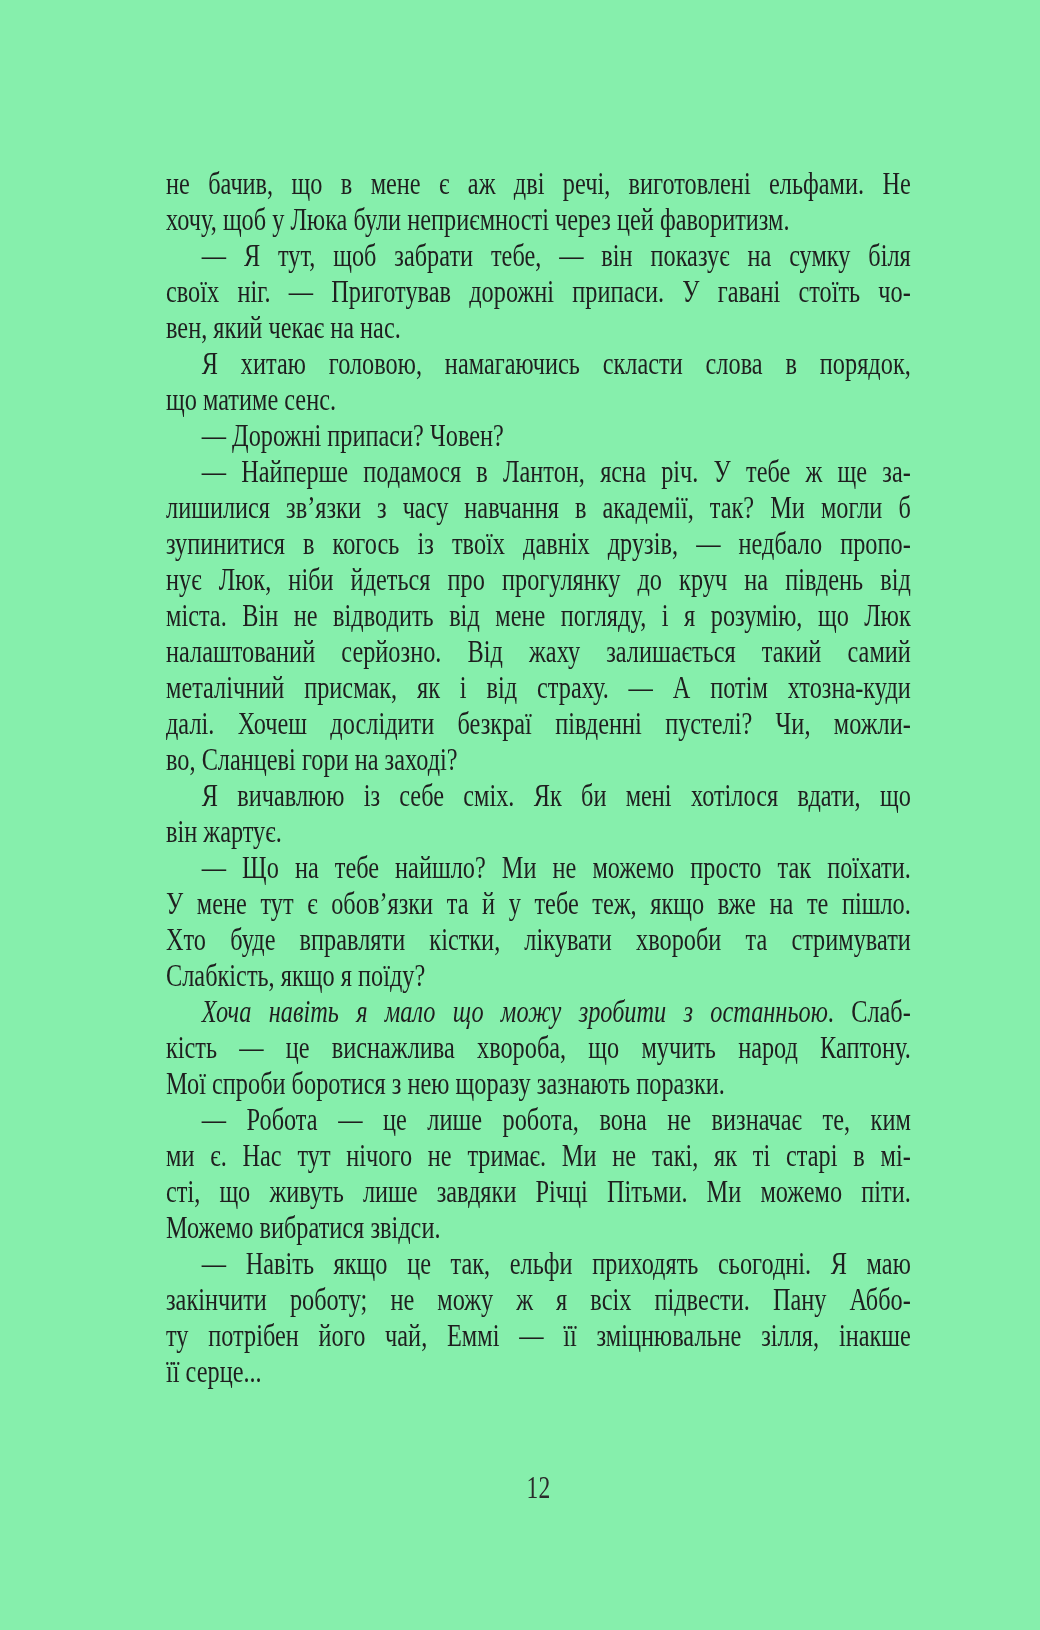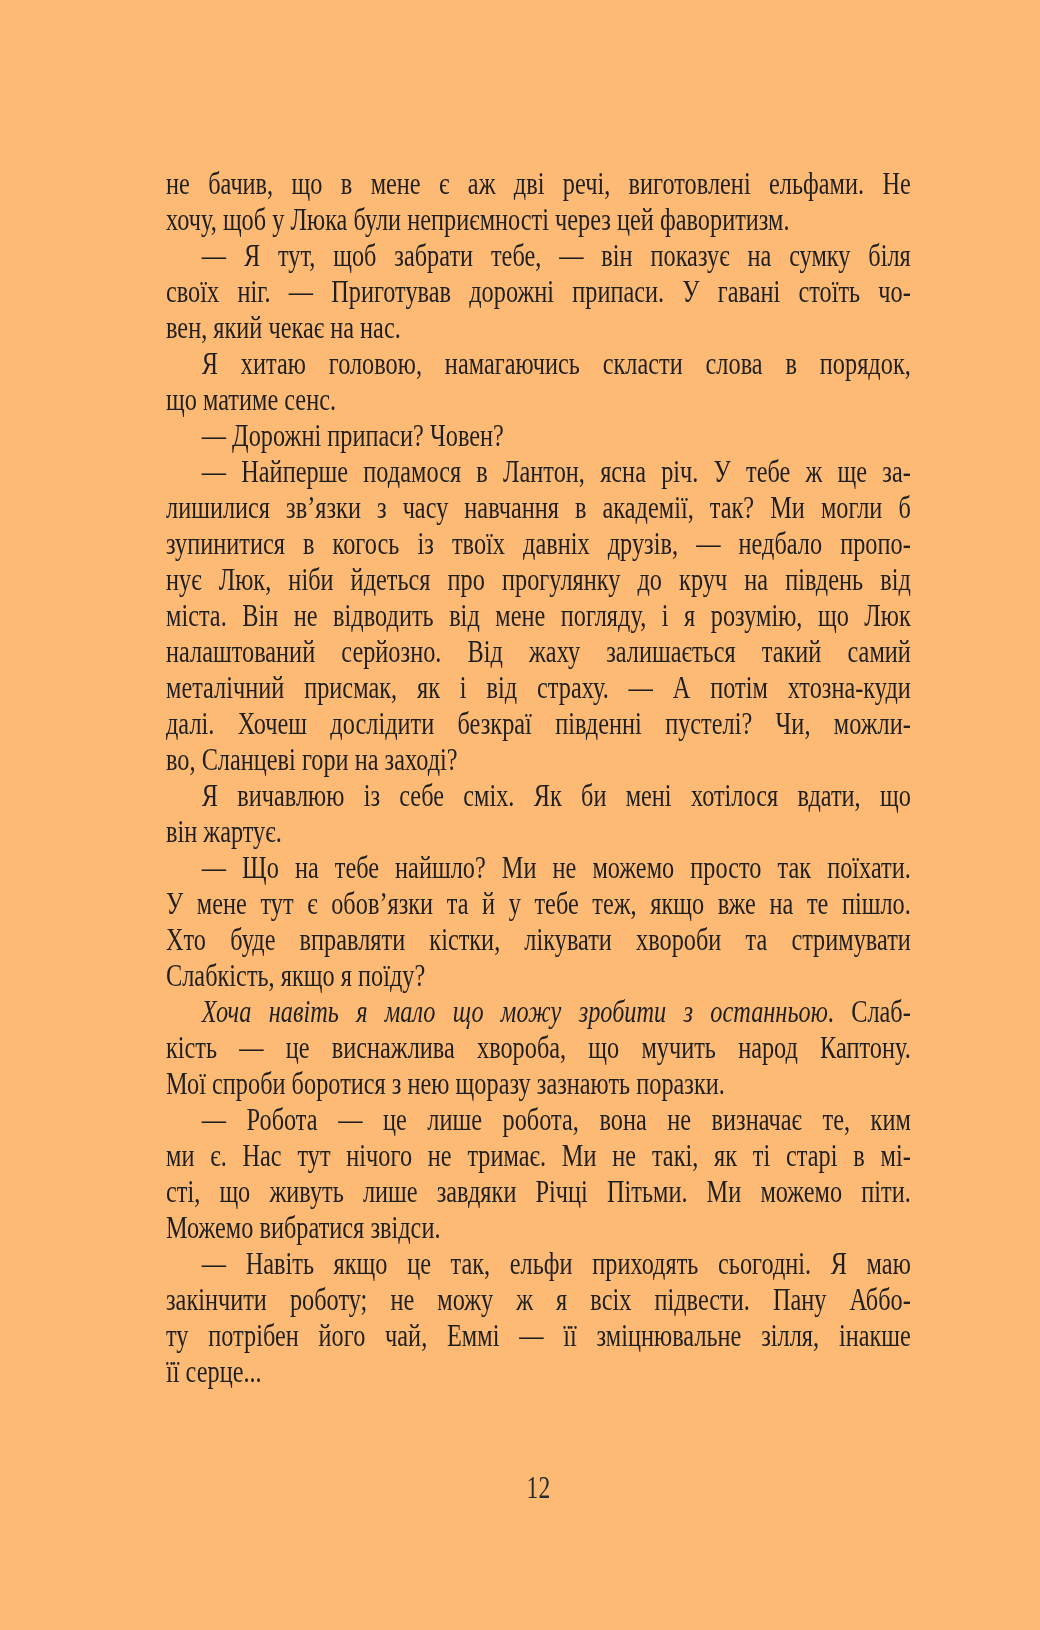--- a/index.html
+++ b/index.html
@@ -4,21 +4,21 @@
 <style>
   html, body {
     margin: 0;
     padding: 0;
     background: #ffffff;
   }
   .book-page {
     position: relative;
     width: 1040px;
     height: 1630px;
-    background: #fdba74;
+    background: #86efac;
     overflow: hidden;
     font-family: "Liberation Serif", "DejaVu Serif", serif;
   }
   .text-block {
     position: absolute;
     left: 166px;
     top: 165px;
     width: 980px;
     transform: scaleX(0.76);
     transform-origin: left top;

